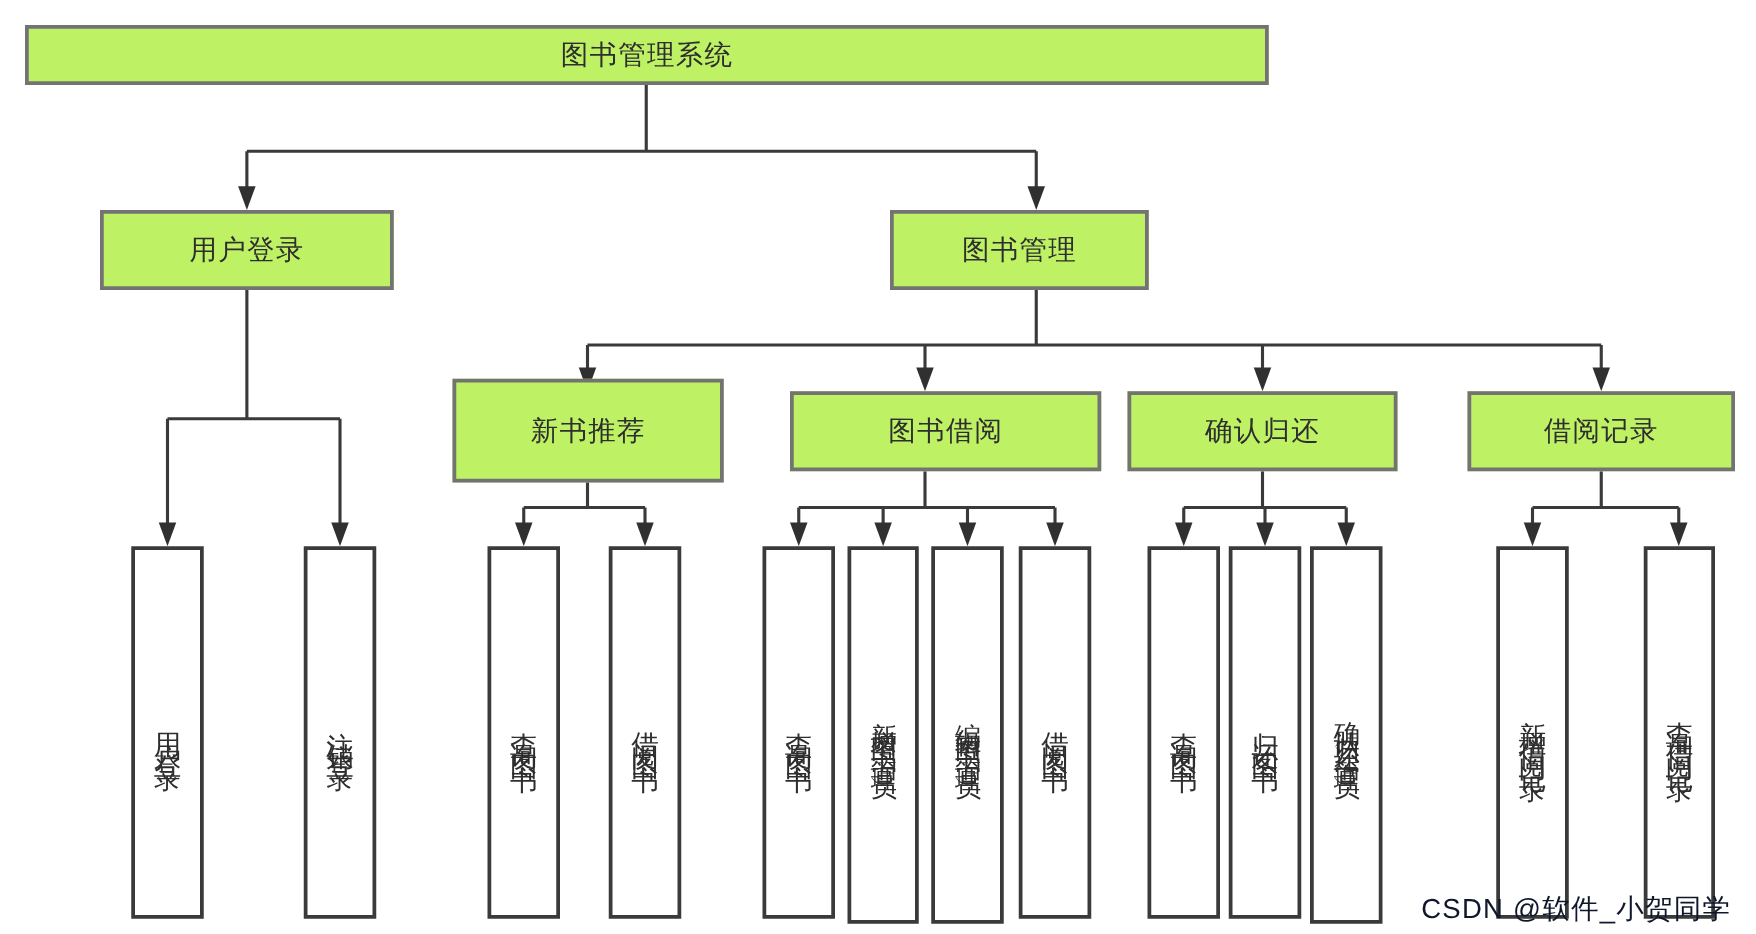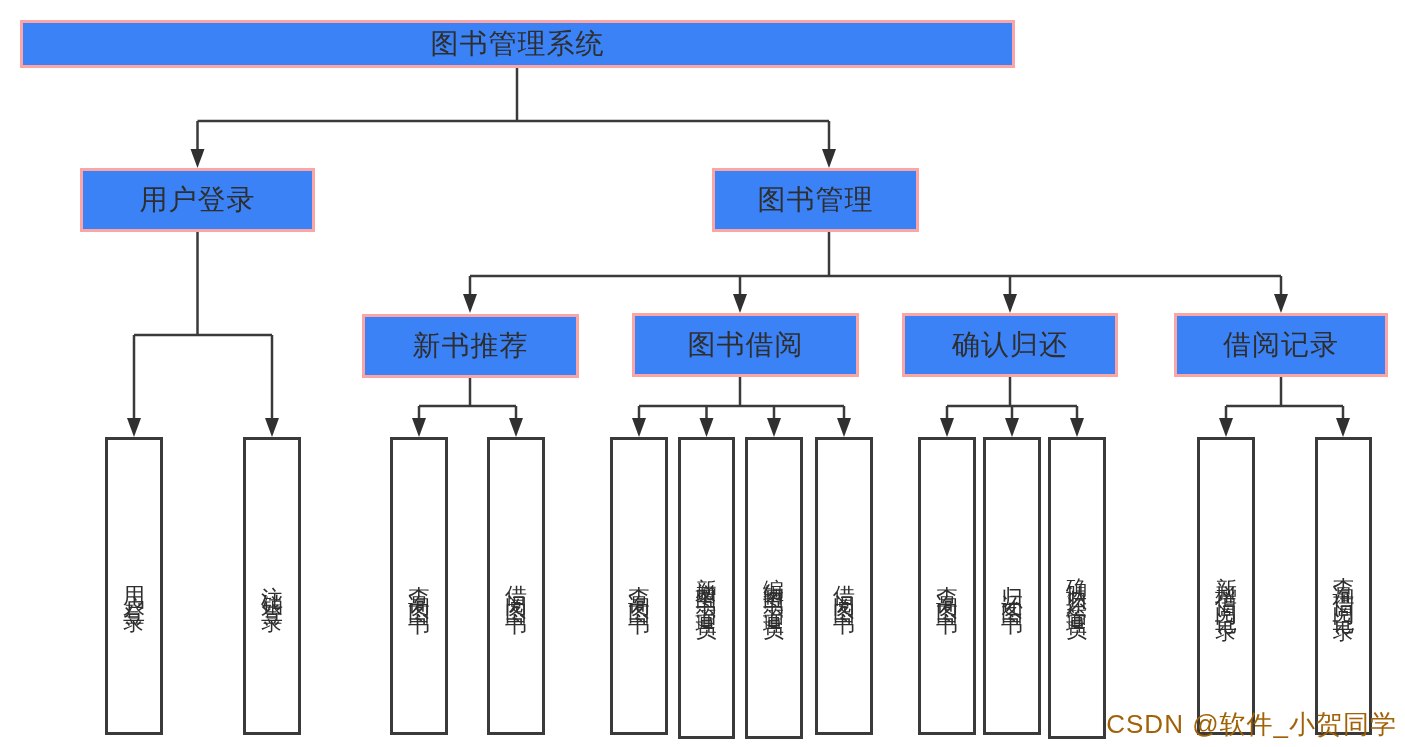--- a/index.html
+++ b/index.html
@@ -4,33 +4,33 @@
 <style>
   html,body{margin:0;padding:0;background:#fff;}
   .canvas{
     position:relative;width:1405px;height:747px;background:#ffffff;overflow:hidden;
     font-family:"Liberation Sans","DejaVu Sans",sans-serif;color:#2e2e2e;
   }
   svg.wires{position:absolute;left:0;top:0;pointer-events:none;}
   .wire{stroke:#3a3a3a;stroke-width:2.5;fill:none;}
   .head{fill:#303030;stroke:none;}
   .hbox{
-    position:absolute;box-sizing:border-box;border:3px solid #fca5a5;background:#3b82f6;
+    position:absolute;box-sizing:border-box;border:3px solid #737373;background:#bef264;
     display:flex;align-items:center;justify-content:center;
-    font-size:28px;letter-spacing:1px;white-space:nowrap;
+    font-size:22px;letter-spacing:1px;white-space:nowrap;
   }
   .vbox{
     position:absolute;box-sizing:border-box;border:3px solid #3a3a3a;background:#fff;
     writing-mode:vertical-rl;text-orientation:mixed;
     display:flex;align-items:center;justify-content:center;
     font-size:22px;letter-spacing:9px;line-height:1;
   }
   .vbox.long{letter-spacing:6px;font-size:21px;}
   .watermark{
-    position:absolute;right:8px;bottom:5px;font-size:26px;color:#a16207;
+    position:absolute;right:20px;bottom:5px;font-size:22px;color:#0f172a;
     letter-spacing:1px;white-space:nowrap;
   }
 </style>
 </head>
 <body>
 
 <div class="canvas">
 
   <svg class="wires" width="1405" height="747">
 
@@ -93,22 +93,22 @@
       <polygon class="head" points="1226,437 1219,418 1233,418"></polygon>
     <path class="wire" d="M1343,406 V420"></path>
       <polygon class="head" points="1343,437 1336,418 1350,418"></polygon>
   </svg>
 
   <div class="hbox" style="left:20px;top:20px;width:995px;height:48px">图书管理系统</div>
 
   <div class="hbox" style="left:80px;top:168px;width:235px;height:64px">用户登录</div>
   <div class="hbox" style="left:712px;top:168px;width:207px;height:64px">图书管理</div>
 
-  <div class="hbox" style="left:362px;top:314px;width:217px;height:64px">新书推荐</div>
-  <div class="hbox" style="left:632px;top:313px;width:227px;height:64px">图书借阅</div>
+  <div class="hbox" style="left:362px;top:303px;width:217px;height:83px">新书推荐</div>
+  <div class="hbox" style="left:632px;top:313px;width:249px;height:64px">图书借阅</div>
   <div class="hbox" style="left:902px;top:313px;width:216px;height:64px">确认归还</div>
   <div class="hbox" style="left:1174px;top:313px;width:214px;height:64px">借阅记录</div>
 
   <div class="vbox" style="left:105px;top:437px;width:58px;height:298px">用户登录</div>
   <div class="vbox" style="left:243px;top:437px;width:58px;height:298px">注销登录</div>
 
   <div class="vbox" style="left:390px;top:437px;width:58px;height:298px">查询图书</div>
   <div class="vbox" style="left:487px;top:437px;width:58px;height:298px">借阅图书</div>
 
   <div class="vbox" style="left:610px;top:437px;width:58px;height:298px">查询图书</div>

